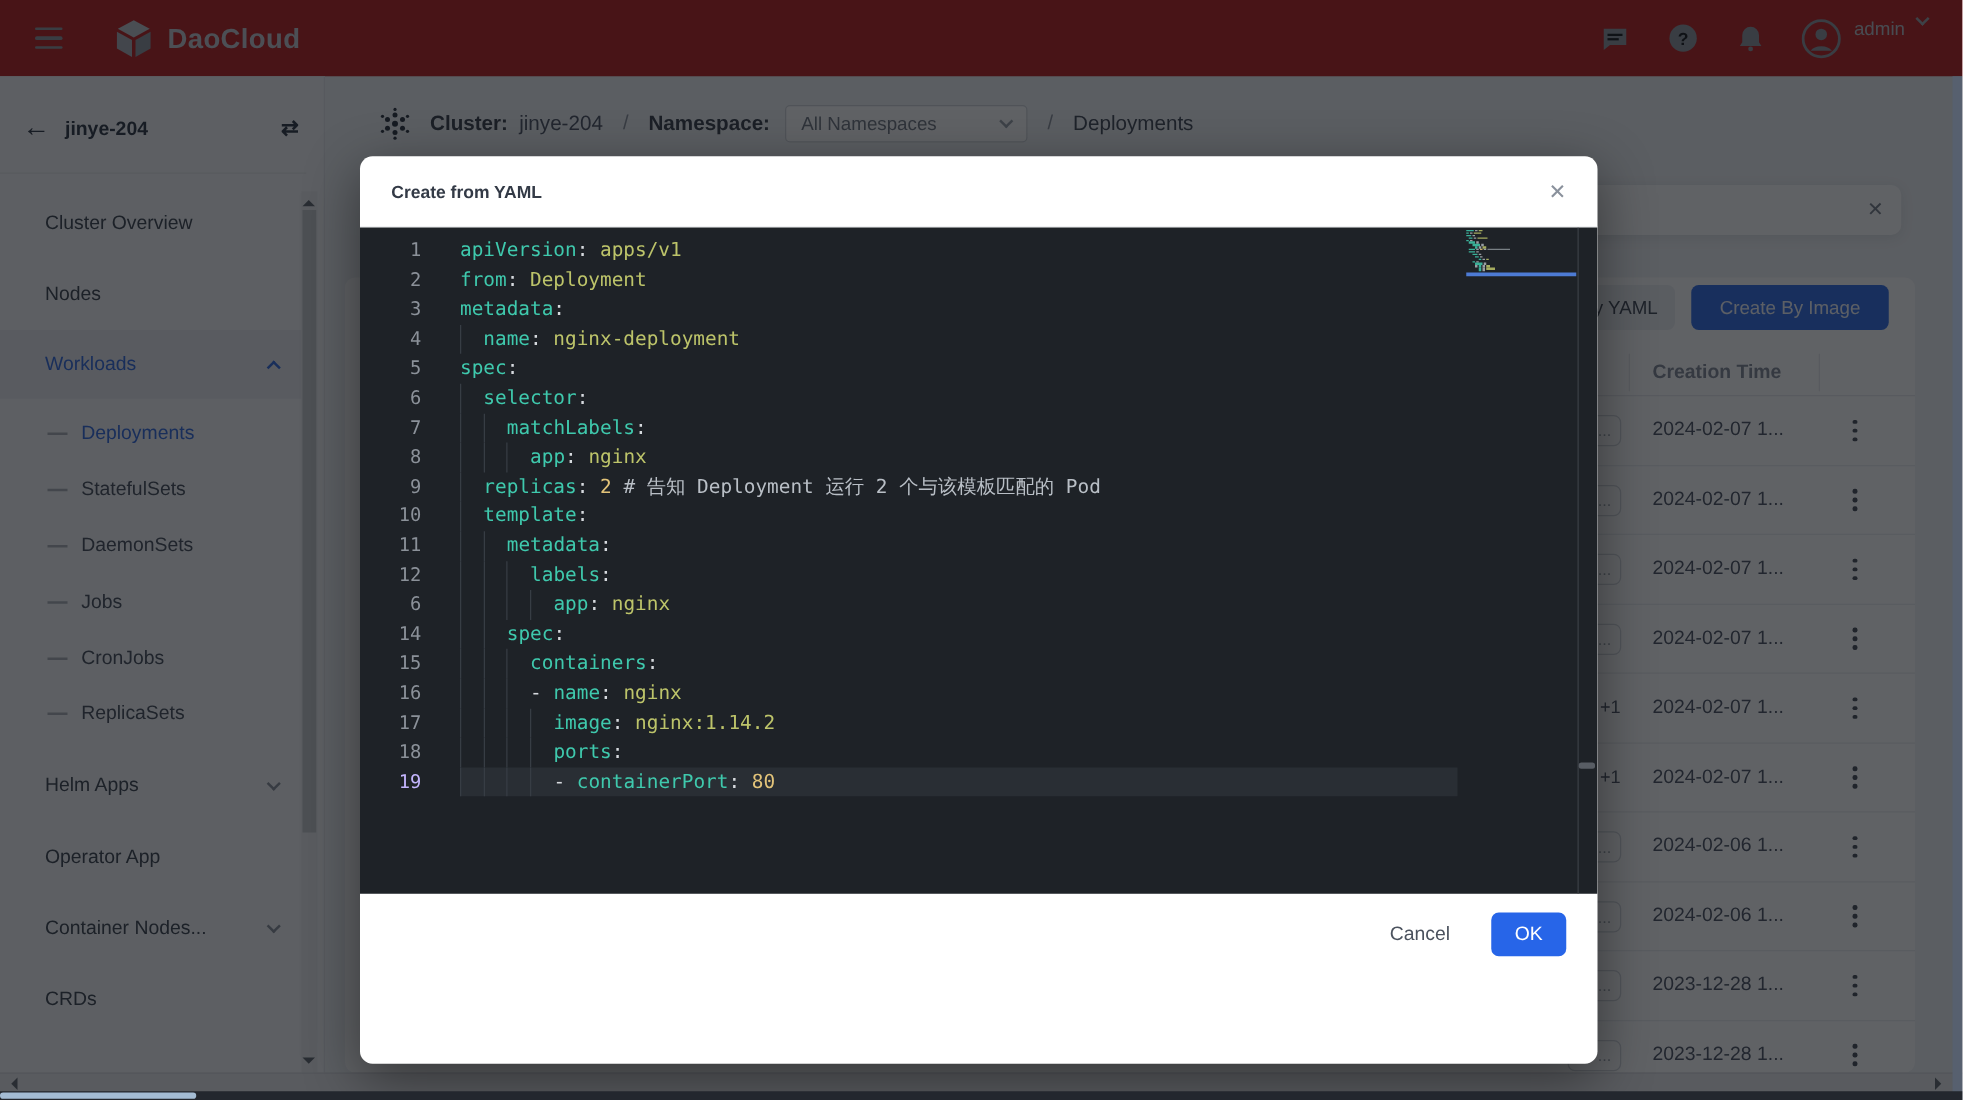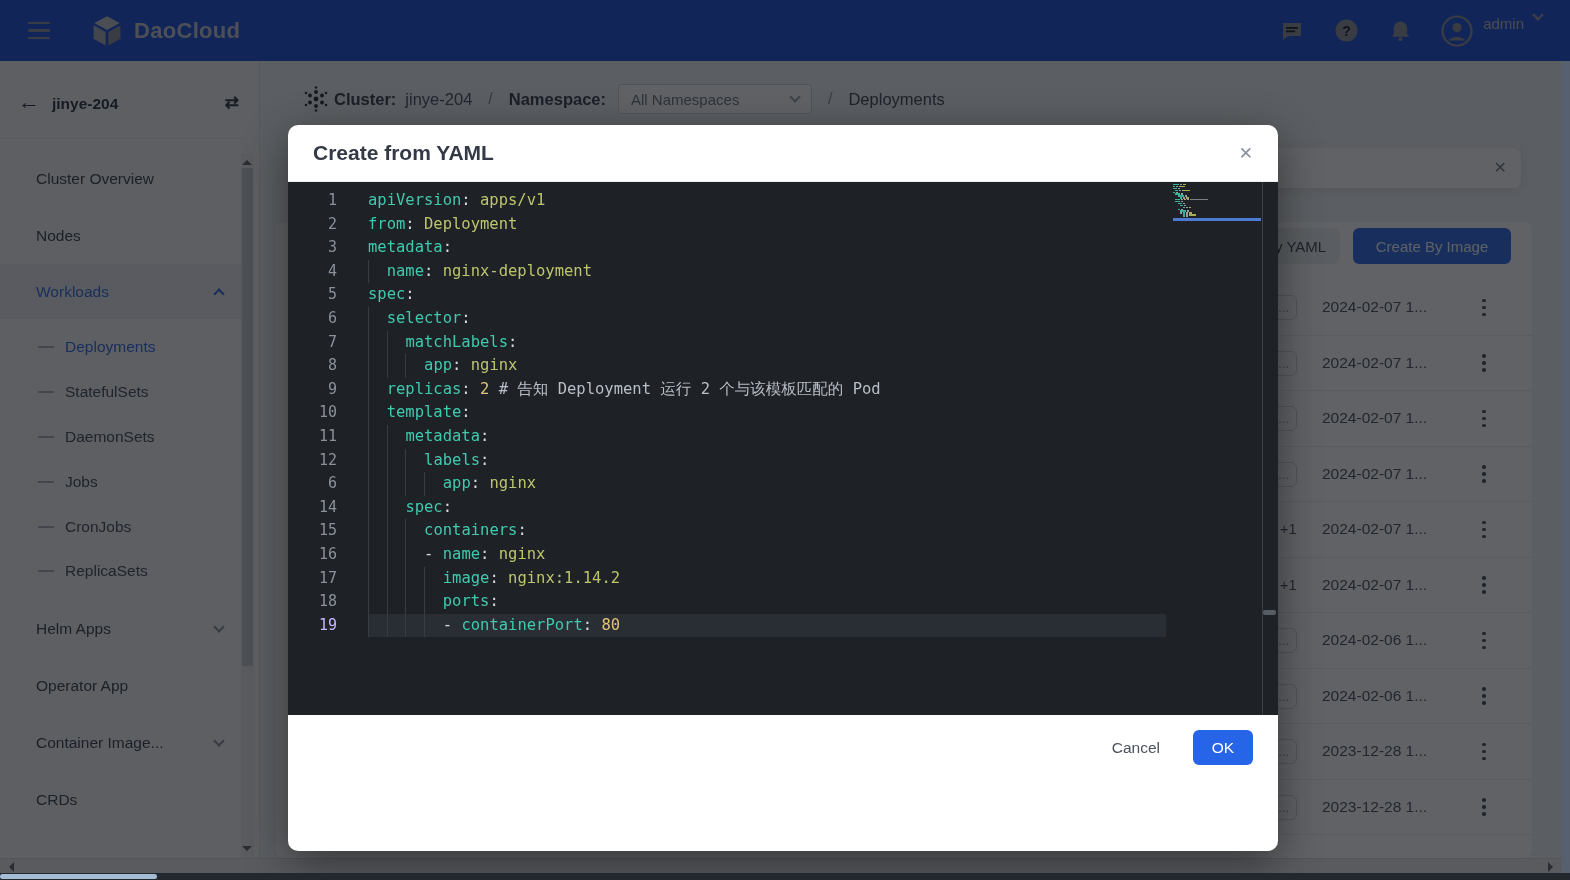--- a/index.html
+++ b/index.html
@@ -5,21 +5,21 @@
   :root{
     --accent:#2e6be6; --ed-bg:#1e2227; --ed-key:#3fc9ad; --ed-val:#bdc46a;
     --ed-num:#e2c379; --ed-com:#b9bfc6; --ed-pun:#d6dade;
   }
   *{box-sizing:border-box}
   html,body{margin:0;padding:0}
   body{width:1570px;height:880px;position:relative;overflow:hidden;
        font-family:"Liberation Sans",sans-serif;background:#f0f2f5}
 
   
-  .hdr{position:absolute;left:0;top:0;width:1570px;height:61px;background:#1d4ed8;
+  .hdr{position:absolute;left:0;top:0;width:1570px;height:61px;background:#b91c1c;
        display:flex;align-items:center;padding:0 28px;z-index:1}
   .burger{width:22px;display:flex;flex-direction:column;gap:5px;cursor:pointer}
   .burger span{height:2.5px;background:#8d939b;border-radius:2px}
   .logo{display:flex;align-items:center;gap:10px;margin-left:40px}
   .logo-text{font-size:22px;font-weight:800;color:#c3c8cf;letter-spacing:.3px}
   .hdr-right{margin-left:auto;display:flex;align-items:center;gap:28px}
   .hicon{width:26px;height:26px;display:flex;align-items:center;justify-content:center;cursor:pointer}
   .admin-wrap{display:flex;align-items:flex-start;gap:10px;cursor:pointer}
   .admin-name{font-size:15px;color:#b9bec6}
   .chev{display:inline-block;width:8px;height:8px;border-right:2px solid currentColor;
@@ -95,21 +95,21 @@
   .tri-l{border-right-color:#5f656d;left:4px;top:3px}
   .tri-r{border-left-color:#5f656d;right:12px;top:3px}
 
   
   .overlay{position:absolute;inset:0;background:rgba(13,16,21,.66);z-index:40}
 
   
   .modal{position:absolute;left:288px;top:125px;width:990px;height:726px;background:#fff;
          border-radius:10px;overflow:hidden;z-index:50;box-shadow:0 12px 44px rgba(0,0,0,.45)}
   .m-head{height:57px;display:flex;align-items:center;padding:0 25px;border-bottom:1px solid #ecedf0}
-  .m-title{font-size:21px;font-weight:700;color:#333a46;flex:1}
+  .m-title{font-size:14px;font-weight:700;color:#333a46;flex:1}
   .m-close{font-size:17px;color:#8a919c;cursor:pointer}
   .m-toolbar{height:71px;background:#f5f6f8;display:flex;align-items:center;
              justify-content:flex-end;gap:13px;padding-right:23px}
   .t-btn{height:31px;padding:0 22px;border-radius:4px;background:#e7eaf1;color:#3f4654;
          font-size:15px;display:flex;align-items:center;cursor:pointer}
   .m-editor{position:relative;height:533px;background:var(--ed-bg);padding-top:7px;
             font-family:"DejaVu Sans Mono",monospace;overflow:hidden}
   .eline{display:flex;height:23.6px;line-height:23.6px}
   .lnum{width:49px;text-align:right;margin-right:31px;color:#8b9199;font-size:15px;flex:none}
   .lcode{flex:1;margin-right:112px;white-space:pre;font-size:15.5px;display:flex}
@@ -229,21 +229,21 @@
         <span>ReplicaSets</span>
       </div>
       <div class="nav-top gap-top">
         <span>Helm Apps</span>
         <span class="chev down"></span>
       </div>
       <div class="nav-top">
         <span>Operator App</span>
       </div>
       <div class="nav-top">
-        <span>Container Image...</span>
+        <span>Container Nodes...</span>
         <span class="chev down"></span>
       </div>
       <div class="nav-top">
         <span>CRDs</span>
       </div>
     </div>
 </div>
 <div class="sb-track">
   <span class="tri tri-u"></span>
   <div class="sb-thumb"></div>
@@ -261,21 +261,21 @@
         <circle cx="8" cy="17.5" r="2"></circle>
         <circle cx="20" cy="17.5" r="2"></circle>
       <circle cx="14" cy="2.5" r="1.3"></circle>
         <circle cx="24" cy="8" r="1.3"></circle>
         <circle cx="24" cy="20" r="1.3"></circle>
       <circle cx="14" cy="25.5" r="1.3"></circle>
         <circle cx="4" cy="20" r="1.3"></circle>
         <circle cx="4" cy="8" r="1.3"></circle>
     </g>
   </svg>
-  <span class="crumb-b" style="margin-left:4px">Cluster:</span>
+  <span class="crumb-b" style="margin-left:14px">Cluster:</span>
   <span class="crumb-v" style="margin-left:9px">jinye-204</span>
   <span class="crumb-s">/</span>
   <span class="crumb-b">Namespace:</span>
   <div class="ns-select">
     <span>All Namespaces</span>
     <span class="chev"></span>
   </div>
   <span class="crumb-s">/</span>
   <span class="crumb-v" style="color:#3f4654">Deployments</span>
 </div>
@@ -286,20 +286,25 @@
 
 <div class="card"></div>
 <div class="btn-yaml">
   <span>Create By YAML</span>
 </div>
 <div class="btn-image">
   <span>Create By Image</span>
 </div>
 
 <div class="table">
+  <div class="thead">
+    <span class="vsep" style="left:39px"></span>
+    <span class="tt">Creation Time</span>
+    <span class="vsep" style="left:191px"></span>
+  </div>
   <div id="trows">
       <div class="trow">
         <span class="chipfrag">...</span>
         <span class="tdate">2024-02-07 1...</span>
         <span class="kebab">
           <i></i>
           <i></i>
           <i></i>
         </span>
       </div>

